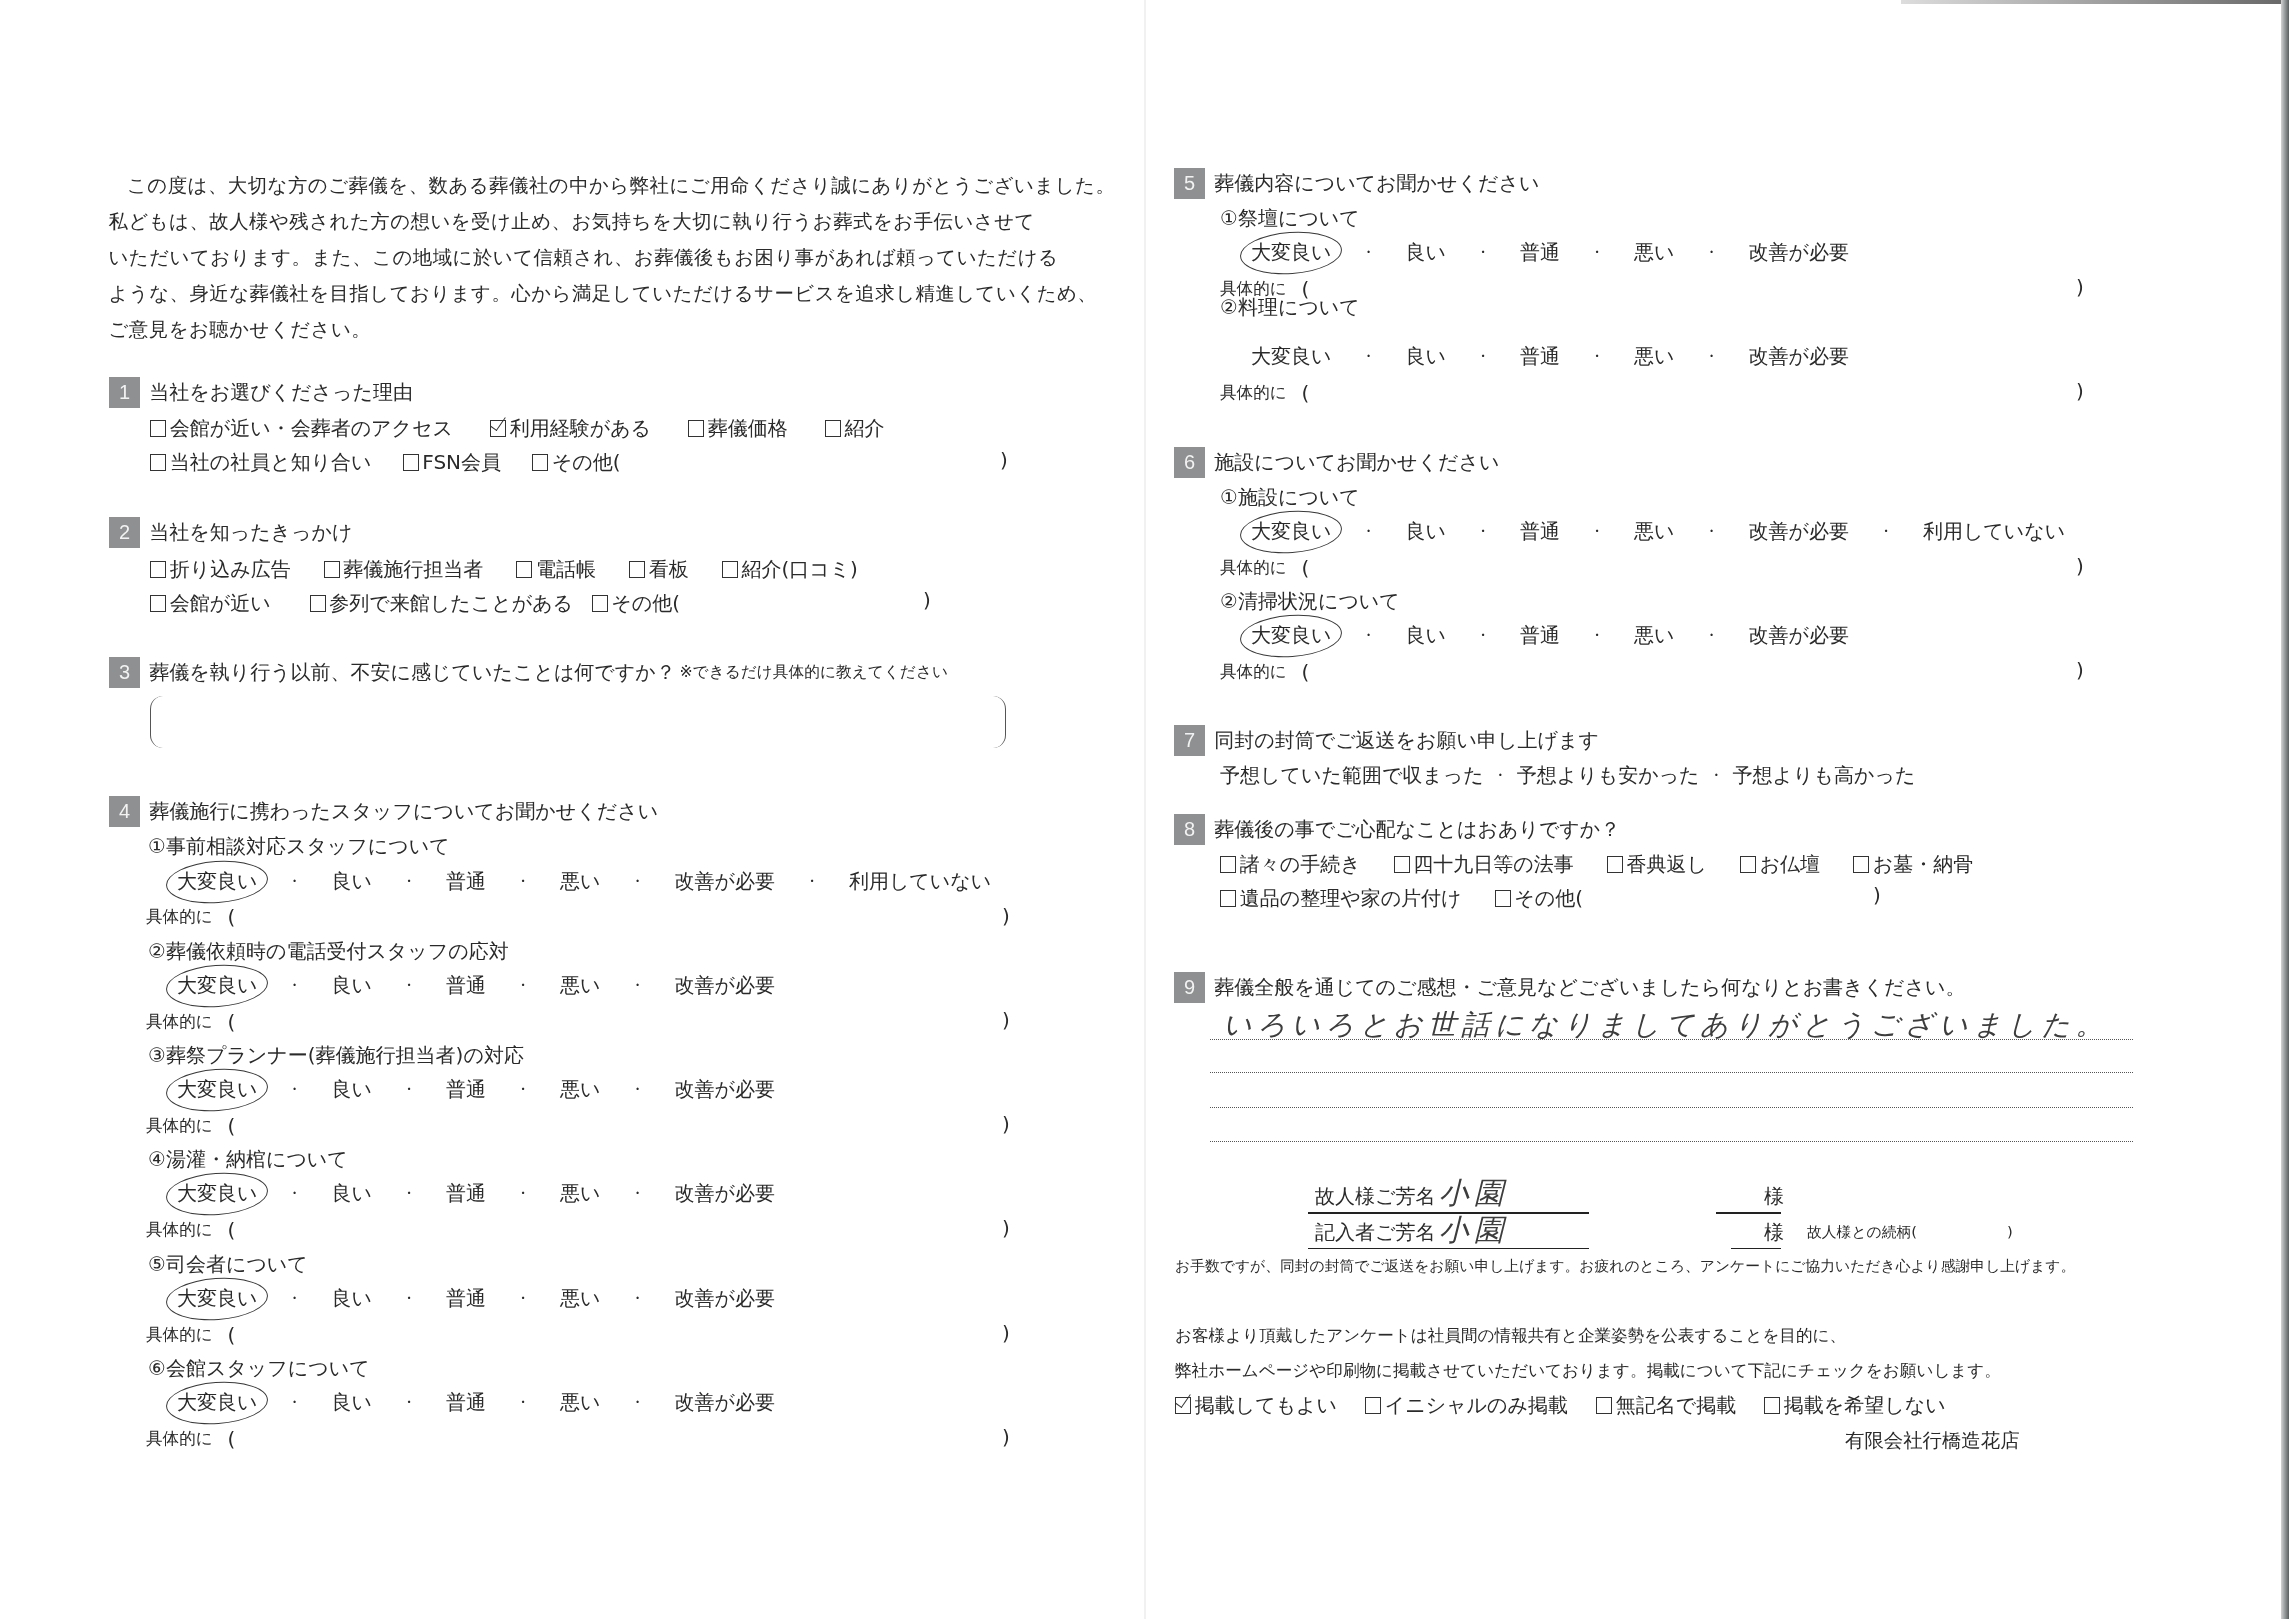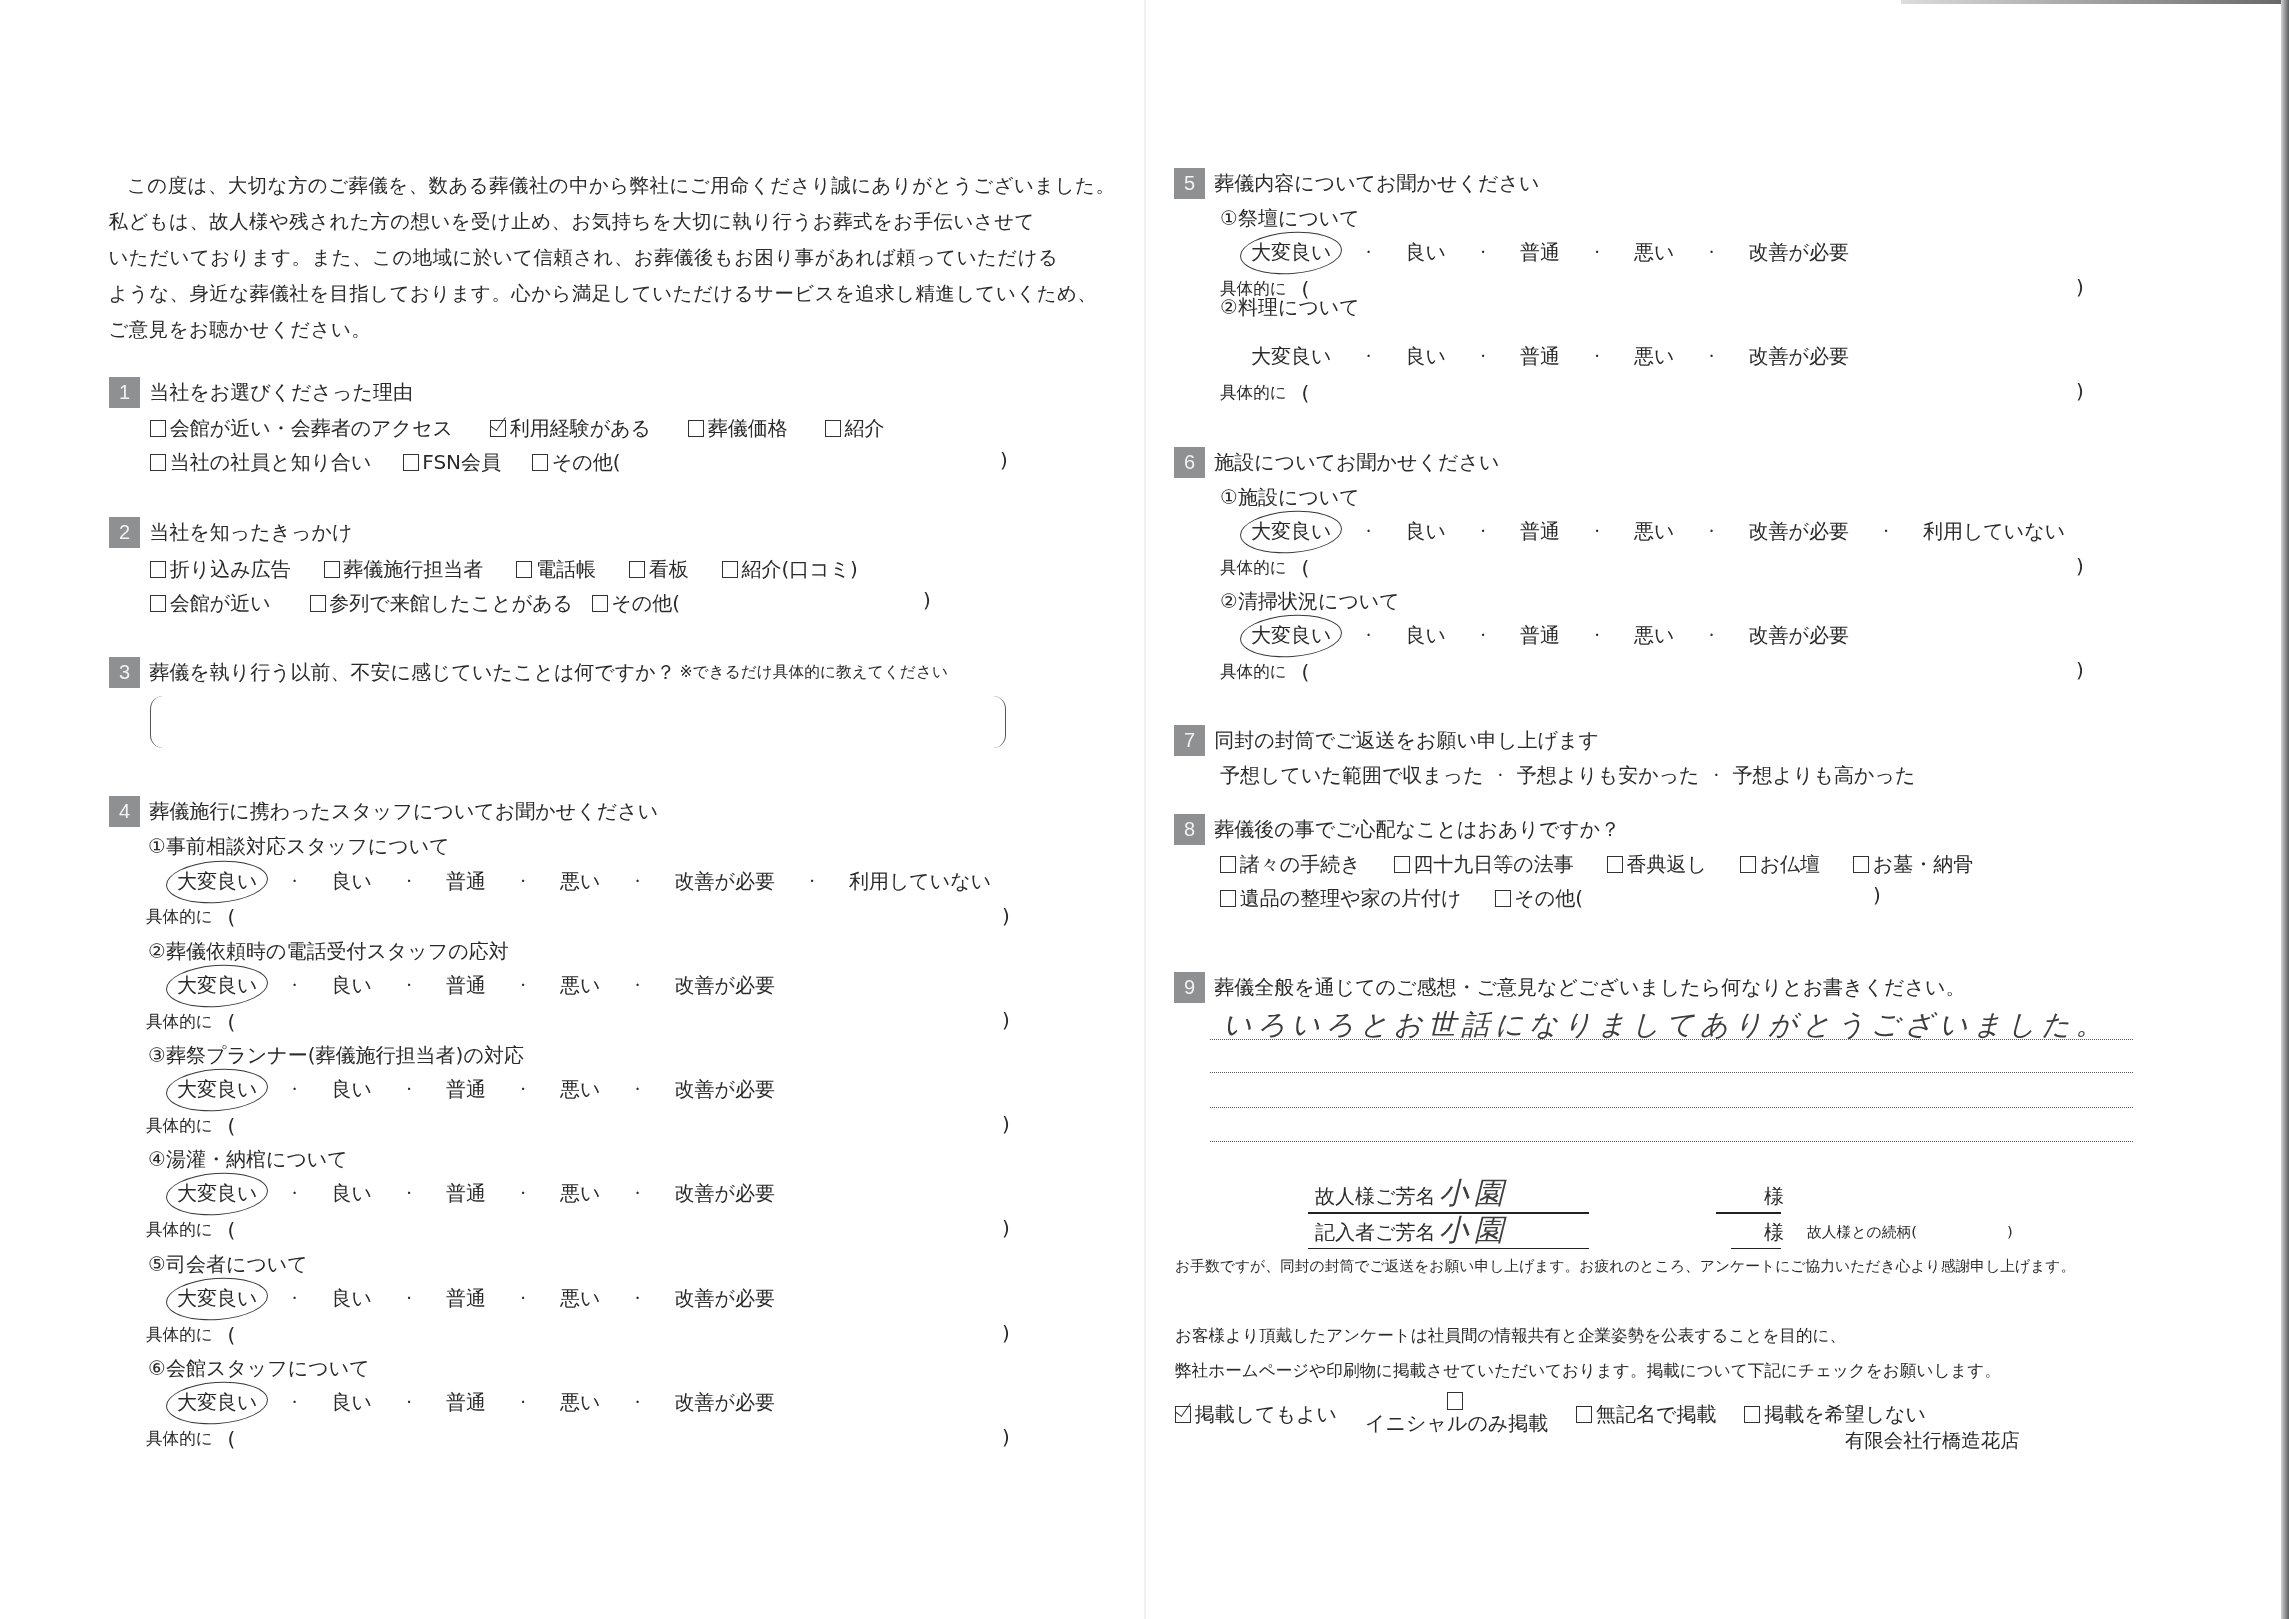--- a/index.html
+++ b/index.html
@@ -432,21 +432,21 @@
 
   <div class="abs small" style="left:31px; top:1257px;">お手数ですが、同封の封筒でご返送をお願い申し上げます。お疲れのところ、アンケートにご協力いただき心より感謝申し上げます。</div>
 
   <div class="abs pub" style="left:31px; top:1325px;">お客様より頂戴したアンケートは社員間の情報共有と企業姿勢を公表することを目的に、</div>
   <div class="abs pub" style="left:31px; top:1360px;">弊社ホームページや印刷物に掲載させていただいております。掲載について下記にチェックをお願いします。</div>
   <div class="abs row" style="left:31px; top:1392px;">
     <span class="cb" style="margin-right:28px;">
         <span class="box checked"></span>
         <span>掲載してもよい</span>
       </span>
-    <span class="cb" style="margin-right:28px;flex-direction:column;">
+    <span class="cb" style="margin-right:28px;">
         <span class="box"></span>
         <span>イニシャルのみ掲載</span>
       </span>
     <span class="cb" style="margin-right:28px;">
         <span class="box"></span>
         <span>無記名で掲載</span>
       </span>
     <span class="cb">
         <span class="box"></span>
         <span>掲載を希望しない</span>

